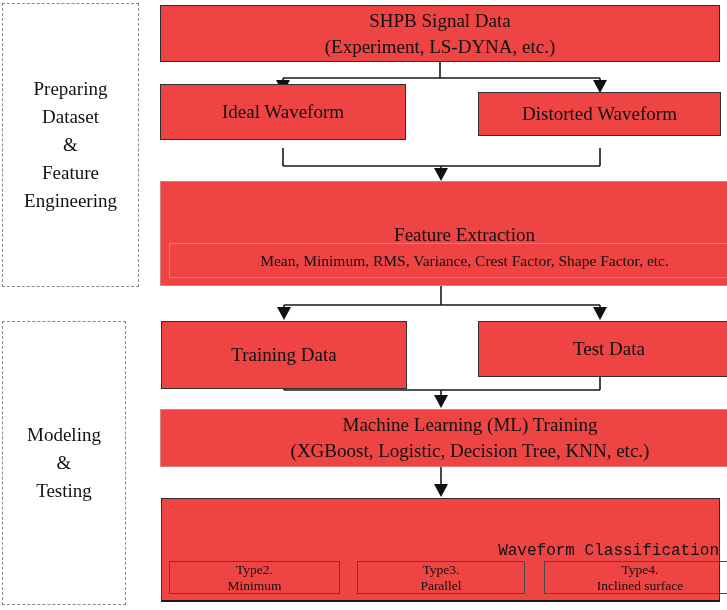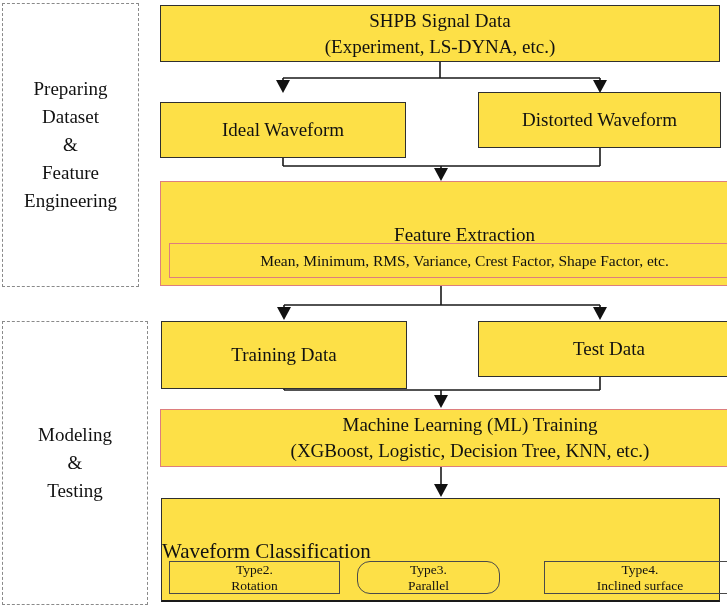--- a/index.html
+++ b/index.html
@@ -30,38 +30,38 @@
     justify-content: center;
     text-align: center;
     box-sizing: border-box;
   }
   .phase-label {
     font-size: 19px;
     line-height: 28px;
     white-space: pre-line;
   }
   .phase1 { left: 2px; top: 3px; width: 137px; height: 284px; }
-  .phase2 { left: 2px; top: 321px; width: 146px; height: 284px; }
+  .phase2 { left: 2px; top: 321px; width: 124px; height: 284px; }
 
   .node {
     position: absolute;
     border: 1.5px solid #2f2f2f;
-    background: #fde047;
+    background: #ef4444;
     box-sizing: border-box;
     display: flex;
     align-items: center;
     justify-content: center;
     text-align: center;
     font-size: 19px;
     line-height: 26px;
     white-space: pre-line;
   }
   .node-signal     { left: 160px; top: 5px;   width: 560px; height: 57px; }
-  .node-ideal      { left: 160px; top: 102px;  width: 246px; height: 56px; }
-  .node-distorted  { left: 478px; top: 92px;  width: 243px; height: 56px; }
+  .node-ideal      { left: 160px; top: 84px;  width: 246px; height: 56px; }
+  .node-distorted  { left: 478px; top: 92px;  width: 243px; height: 44px; }
   .node-training   { left: 161px; top: 321px; width: 246px; height: 68px; }
   .node-test       { left: 478px; top: 321px; width: 262px; height: 56px; }
 
   .node-feature {
     left: 160px; top: 181px; width: 609px; height: 105px;
     border-color: #dd7e7e;
     display: block;
   }
   .node-feature .group-title {
     margin-top: 14px;
@@ -86,39 +86,40 @@
   }
 
   .node-class {
     left: 161px; top: 498px; width: 559px; height: 104px;
     display: block;
     border-bottom-width: 2.5px;
     border-bottom-color: #1a1a1a;
   }
   .node-class .group-title {
     margin-top: 13px;
-    text-align: left;
-    font-size: 21px;
+    text-align: right;
+    font-size: 16px;
+    font-family: Liberation Mono, monospace;
   }
   .type-box {
     position: absolute;
     top: 62px;
     height: 33px;
     border: 1.3px solid #4a4a4a;
     box-sizing: border-box;
     display: flex;
     align-items: center;
     justify-content: center;
     text-align: center;
     font-size: 13.5px;
     line-height: 16px;
     white-space: pre-line;
   }
   .type-1 { left: 7px;   width: 171px; }
-  .type-2 { left: 195px; width: 143px; border-radius: 13px; }
+  .type-2 { left: 195px; width: 168px; }
   .type-3 { left: 382px; width: 192px; }
 </style>
 </head>
 <body>
 
 <div class="canvas">
 
   <svg class="connectors" viewBox="0 0 727 610" xmlns="http://www.w3.org/2000/svg">
     <g stroke="#1a1a1a" stroke-width="1.6" fill="none">
 
@@ -171,20 +172,20 @@
   <div class="node node-training">Training Data</div>
 
   <div class="node node-test">Test Data</div>
 
   <div class="node node-ml">Machine Learning (ML) Training
 (XGBoost, Logistic, Decision Tree, KNN, etc.)</div>
 
   <div class="node node-class">
     <div class="group-title">Waveform Classification</div>
     <div class="type-box type-1">Type2.
-Rotation</div>
+Minimum</div>
     <div class="type-box type-2">Type3.
 Parallel</div>
     <div class="type-box type-3">Type4.
 Inclined surface</div>
   </div>
 
 </div>
 
 </body></html>

